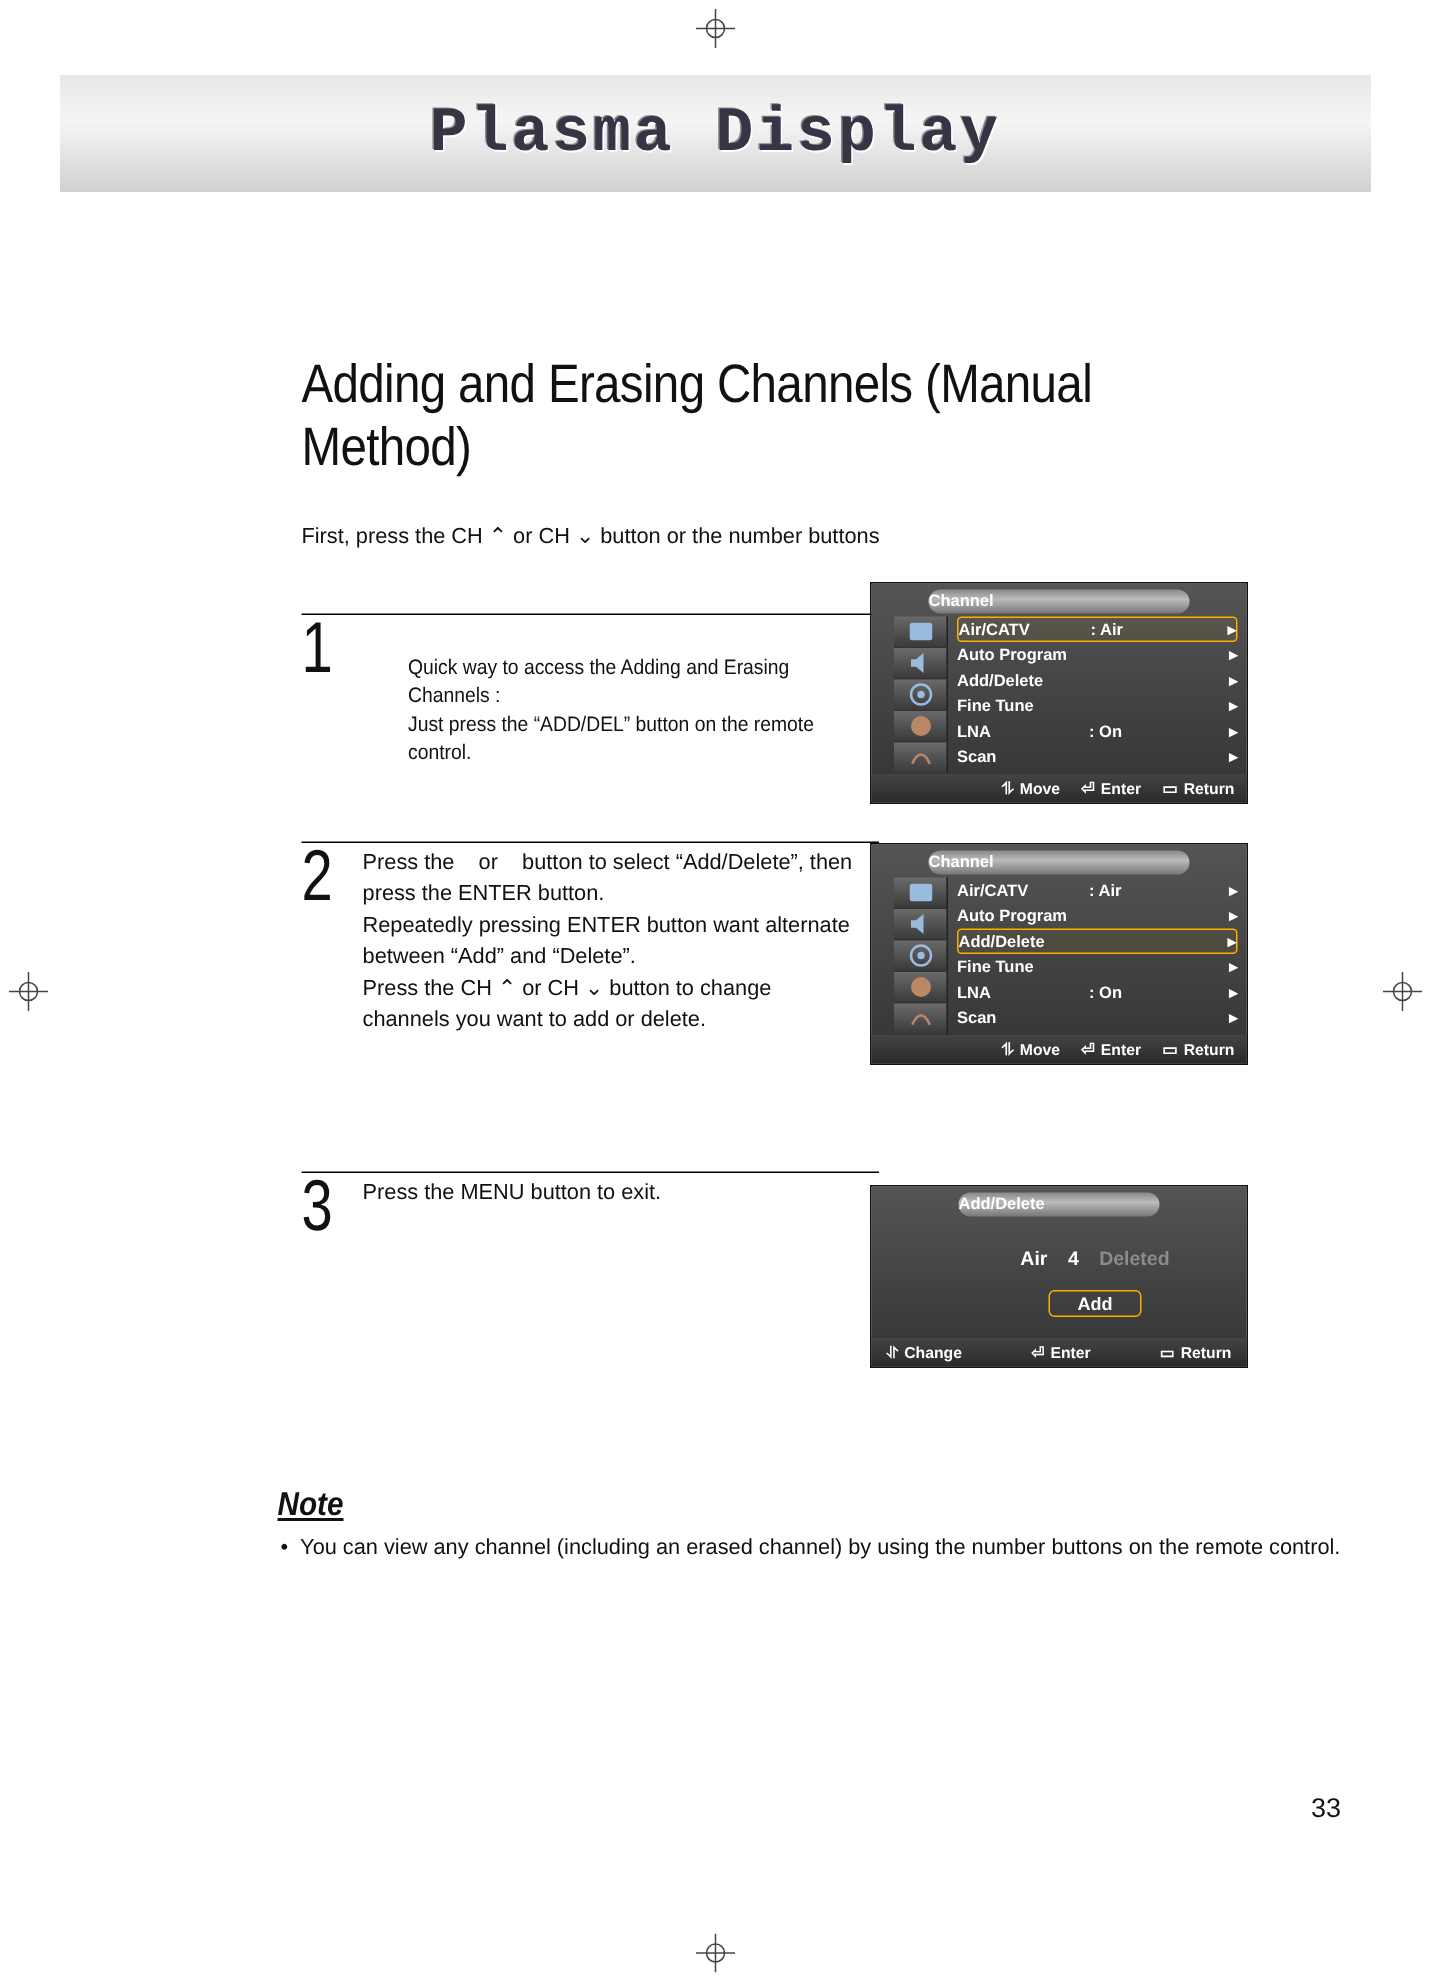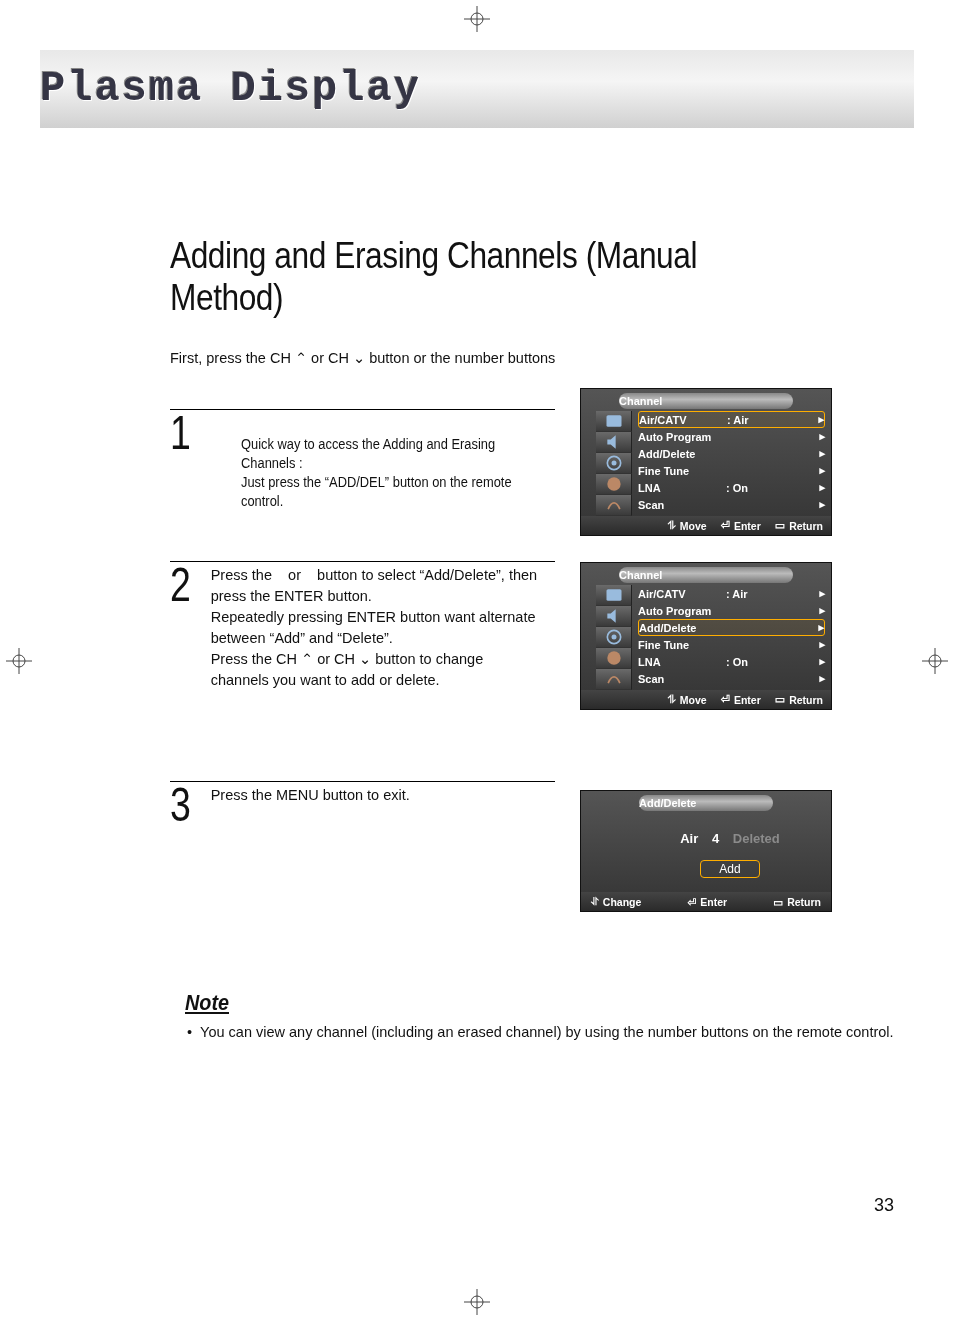--- a/index.html
+++ b/index.html
@@ -8,28 +8,28 @@
     height: 1321px;
     background: #fff;
     font-family: "Helvetica Neue", Arial, sans-serif;
     position: relative;
     color: #111;
   }
   .header-banner {
     position: absolute;
     top: 50px; left: 40px; right: 40px; height: 78px;
     background: linear-gradient(to bottom, #e8e8e8 0%, #f5f5f5 40%, #d0d0d0 100%);
-    display: flex; align-items: center; 
+    display: flex; align-items: center; justify-content: center;
     font-family: "Courier New", monospace;
     font-size: 42px; font-weight: bold;
     color: #353545;
     text-shadow: 1px 1px 0 #fff, -1px -1px 0 #888;
     letter-spacing: 2px;
   }
-  .content { position: absolute; top: 235px; left: 170px; width: 700px; }
+  .content { position: absolute; top: 235px; left: 201px; width: 700px; }
   .title {
     font-family: "Arial Narrow", Arial, sans-serif;
     font-weight: 400; font-size: 36px; letter-spacing: -0.5px;
     transform: scaleX(0.88); transform-origin: left;
     margin-bottom: 28px;
   }
   .intro { font-size: 14.5px; line-height: 1.55; margin-bottom: 40px; }
   .step-block { margin-bottom: 40px; position: relative; }
   .step-rule { border-top: 1px solid #000; width: 385px; margin-bottom: 3px; }
   .step-row { display: flex; align-items: flex-start; gap: 14px; }
@@ -78,21 +78,21 @@
   
   .osd-ad { position: absolute; width: 252px; border: 1px solid #111;
     background: linear-gradient(to bottom,#555,#333); color: #fff; font-size: 11px; }
   .osd-ad .center { text-align: center; margin-left: 48px; }
   .osd-ad .chan-line { padding: 20px 0 14px; font-weight: bold; font-size: 13px; color: #ddd; }
   .osd-ad .chan-line .air { color: #fff; margin-right: 10px;}
   .osd-ad .chan-line .num { color: #fff; margin-right: 10px;}
   .osd-ad .chan-line .st { color: #8b8b8b; }
   .osd-ad .add-btn {
     display: inline-block; border: 1px solid #ffae00; border-radius: 4px;
-    padding: 1px 18px; font-weight: normal; margin-bottom: 14px; font-size: 12px;
+    padding: 1px 18px; font-weight: bold; margin-bottom: 14px; font-size: 12px;
   }
   .osd-ad .footer {
     display: flex; justify-content: space-between; padding: 3px 10px;
     background: linear-gradient(to bottom,#444,#2a2a2a); font-weight: bold; font-size: 10.5px;
   }
   .osd-ad .footer span { display:inline-flex; align-items:center; gap:4px;}
 
   .note-block { position: absolute; top: 990px; left: 185px; width: 710px; }
   .note-head {
     font-family: "Arial Narrow", Arial, sans-serif;

